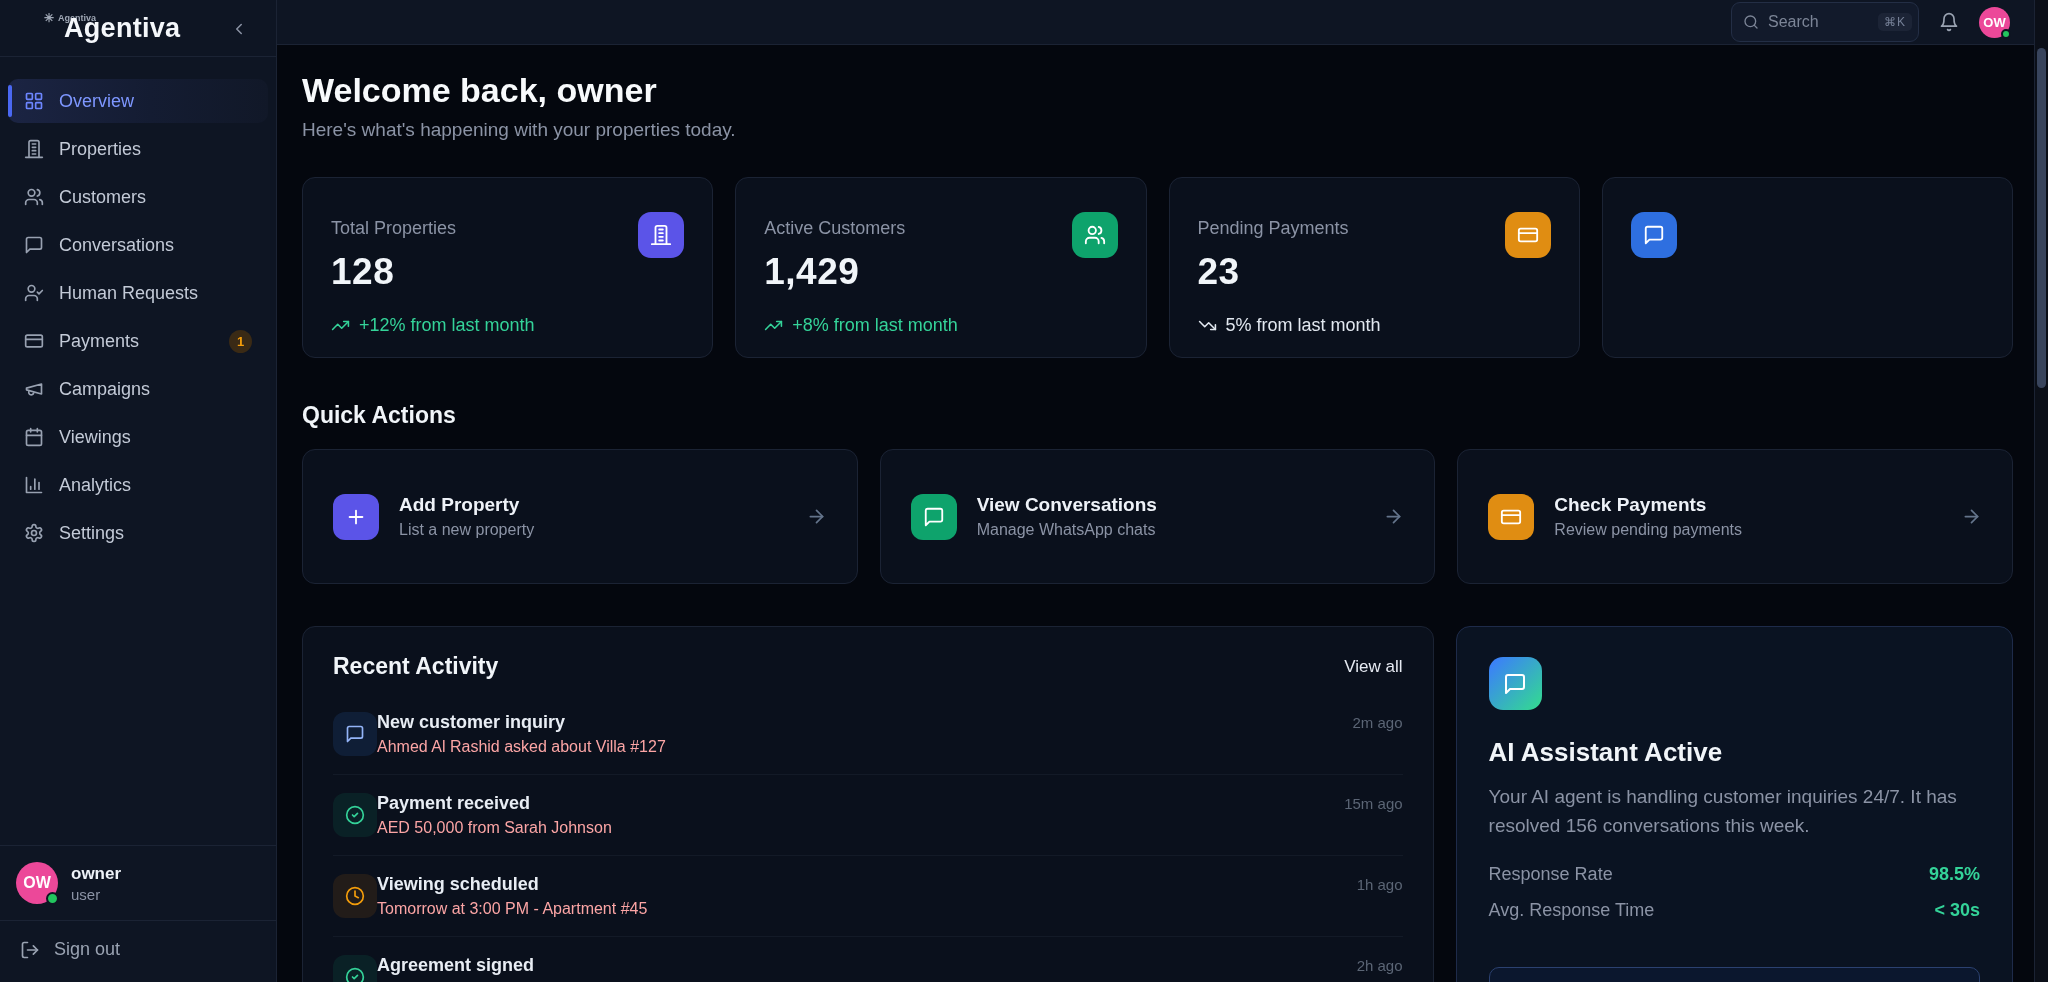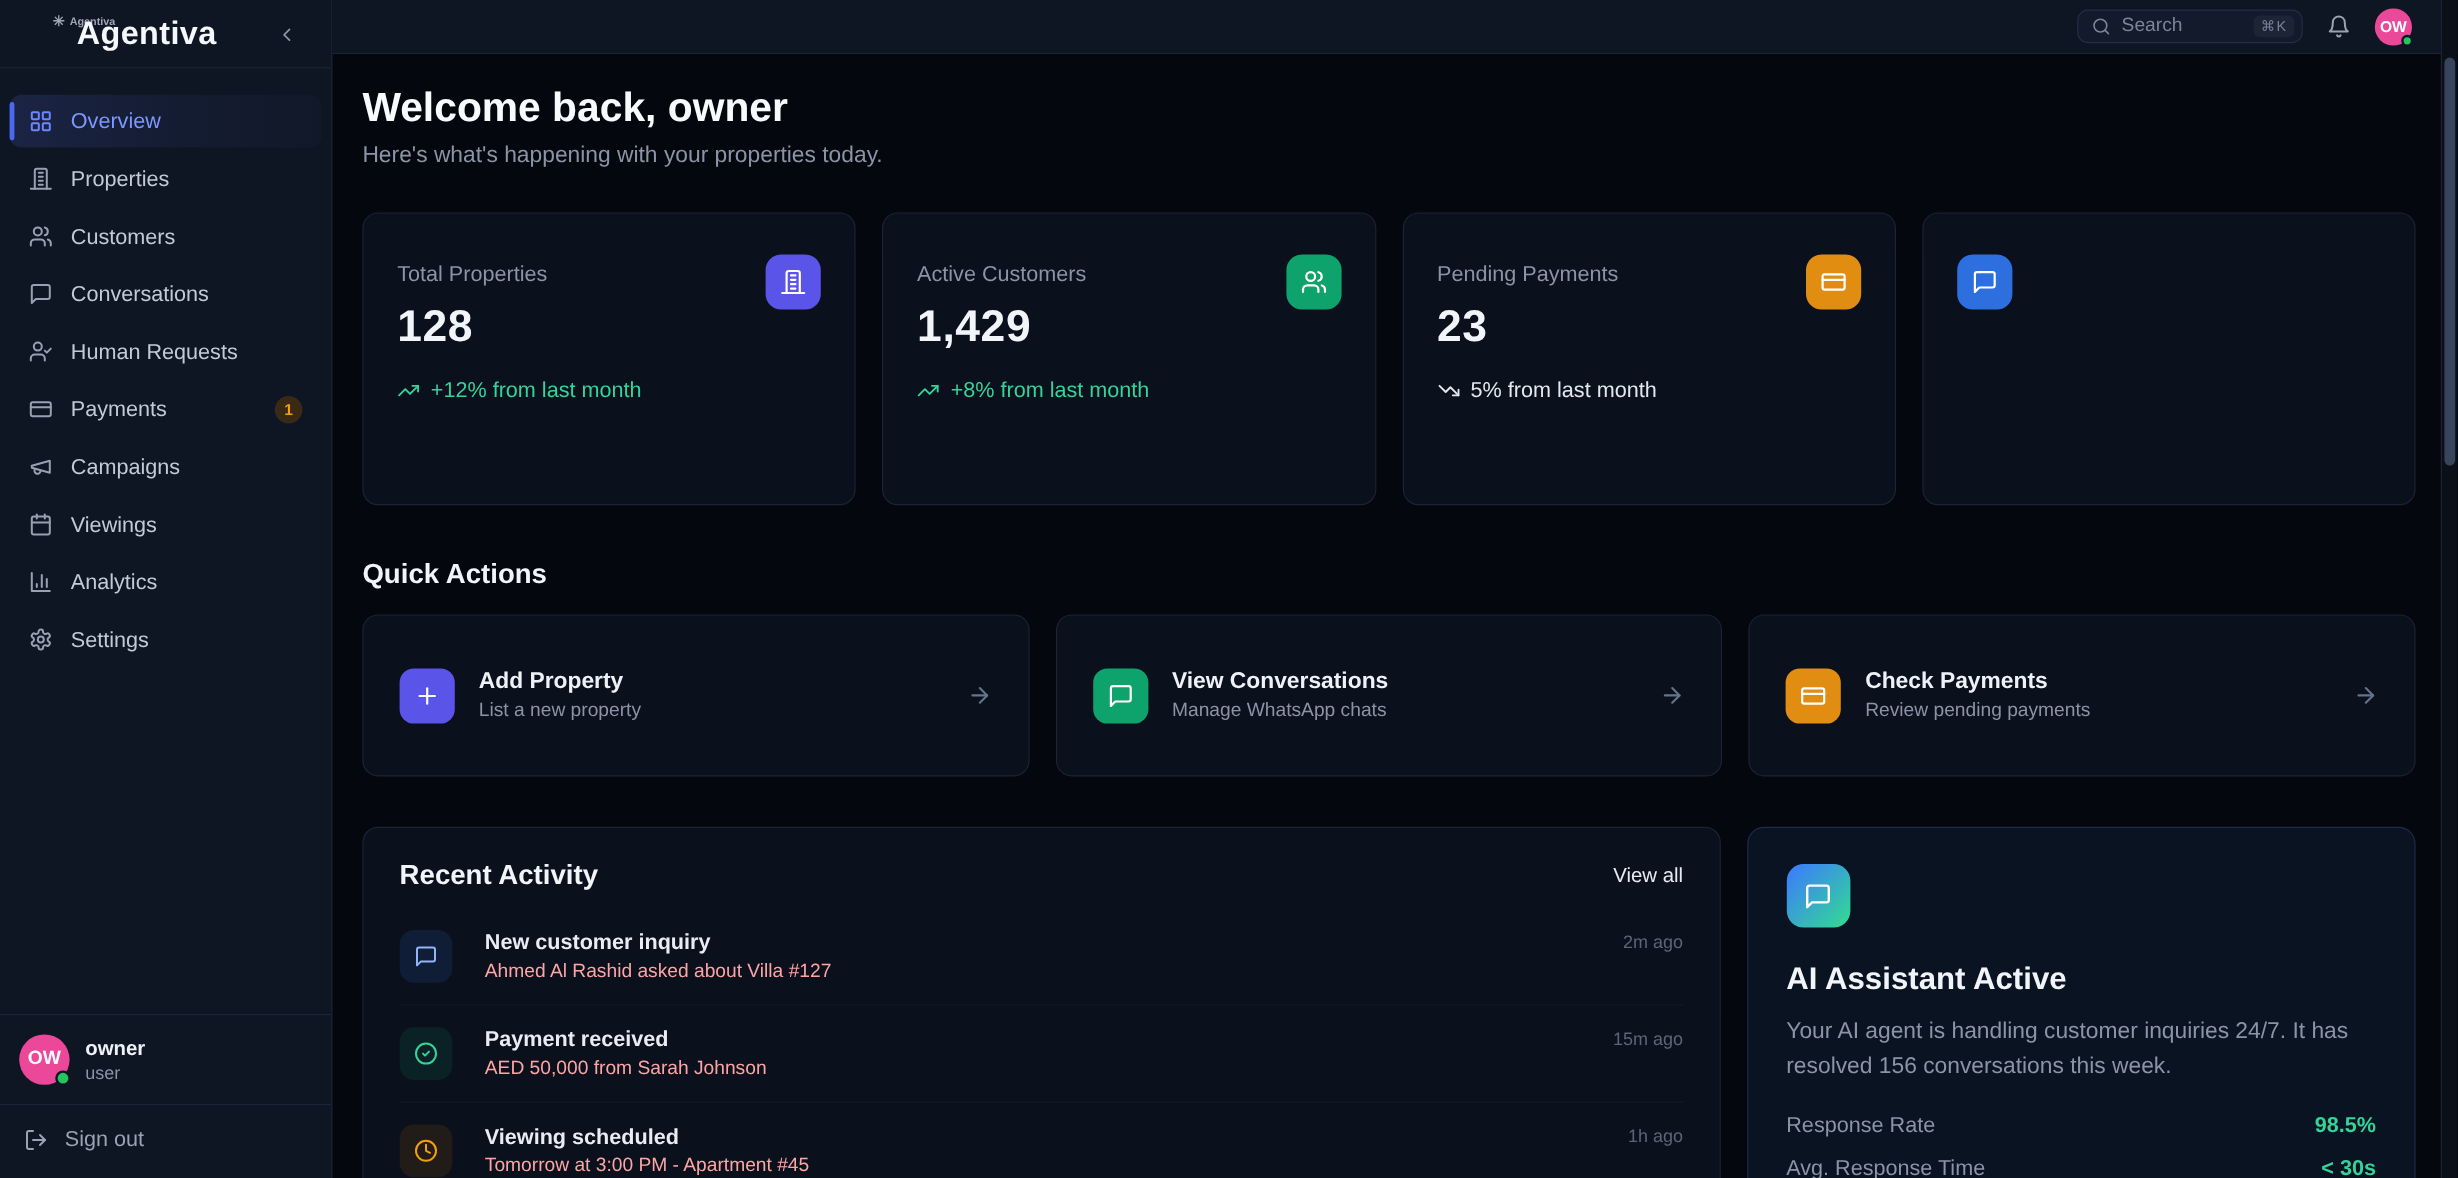--- a/index.html
+++ b/index.html
@@ -74,40 +74,40 @@
     font-family:"Liberation Sans", sans-serif;
   }
 
   
   .main { flex:1; display:flex; flex-direction:column; min-width:0; }
   .topbar {
     height:45px; background:#0e1523; border-bottom:1px solid #1b2334;
     display:flex; align-items:center; justify-content:flex-end; gap:20px; padding-right:38px;
   }
   .search-box {
-    display:flex; align-items:center; gap:9px; width:188px; height:28px;
+    display:flex; align-items:center; gap:9px; width:188px; height:40px;
     padding:0 6px 0 11px; border:1px solid #232e45; border-radius:9px;
     background:#121a2b; color:#7c8597; font-size:16px; cursor:text;
   }
   .search-kbd {
     margin-left:auto; background:#1c2436; border-radius:5px; padding:2px 6px;
     font-size:12px; color:#768097; letter-spacing:1px;
   }
   .bell-btn { color:#9aa3b2; background:none; border:none; cursor:pointer; display:flex; }
   .avatar.small { width:31px; height:31px; font-size:13px; }
   .avatar.small .dot { width:10px; height:10px; border-width:2px; }
 
   .content { flex:1; padding:26px 35px 0 25px; overflow:hidden; }
   .welcome-title { font-size:34px; font-weight:700; color:#f8fafc; }
   .welcome-sub { font-size:19px; color:#8b93a5; margin-top:9px; }
 
   .card { background:#0a101c; border:1px solid #1b2334; border-radius:13px; }
 
   .stats { margin-top:36px; display:grid; grid-template-columns:repeat(4,1fr); gap:22px; }
-  .stat-card { padding:26px 28px; height:244px; display:flex; justify-content:space-between; }
+  .stat-card { padding:26px 28px; height:181px; display:flex; justify-content:space-between; }
   .stat-label { font-size:18px; color:#8b93a5; margin-top:14px; }
   .stat-value { font-size:37px; font-weight:700; color:#f1f5f9; margin-top:12px; letter-spacing:.5px; }
   .stat-delta { margin-top:22px; font-size:18px; display:flex; align-items:center; gap:9px; }
   .delta-up { color:#34d399; }
   .delta-down { color:#e2e8f0; }
   .delta-flat { color:#8b93a5; }
   .icon-box {
     width:46px; height:46px; border-radius:13px; flex:none;
     display:flex; align-items:center; justify-content:center; color:#fff; margin-top:8px;
   }
@@ -126,21 +126,21 @@
   .qa-arrow { margin-left:auto; color:#64748b; }
 
   .bottom { margin-top:42px; display:grid; grid-template-columns:2.03fr 1fr; gap:22px; align-items:start; }
 
   .activity-card { padding:26px 30px 10px 30px; }
   .activity-head { display:flex; align-items:center; justify-content:space-between; }
   .activity-title { font-size:23px; font-weight:700; color:#f1f5f9; }
   .view-all { font-size:17px; color:#e6eaf2; background:none; border:none; cursor:pointer; font-family:"Liberation Sans", sans-serif; }
   .activity-list { margin-top:14px; }
   .activity-row {
-    display:flex; align-items:flex-start; gap:27px; padding:18px 0;
+    display:flex; align-items:flex-start; gap:0; padding:18px 0;
     border-bottom:1px solid rgba(148,163,184,.07);
     justify-content:flex-end;
   }
   .act-icon {
     width:44px; height:44px; border-radius:12px; flex:none;
     display:flex; align-items:center; justify-content:center;
   }
   .ai-blue   { background:rgba(59,130,246,.12);  color:#93b4f8; }
   .ai-green  { background:rgba(16,185,129,.10);  color:#34d399; }
   .ai-amber  { background:rgba(217,119,6,.12);   color:#f59e0b; }

